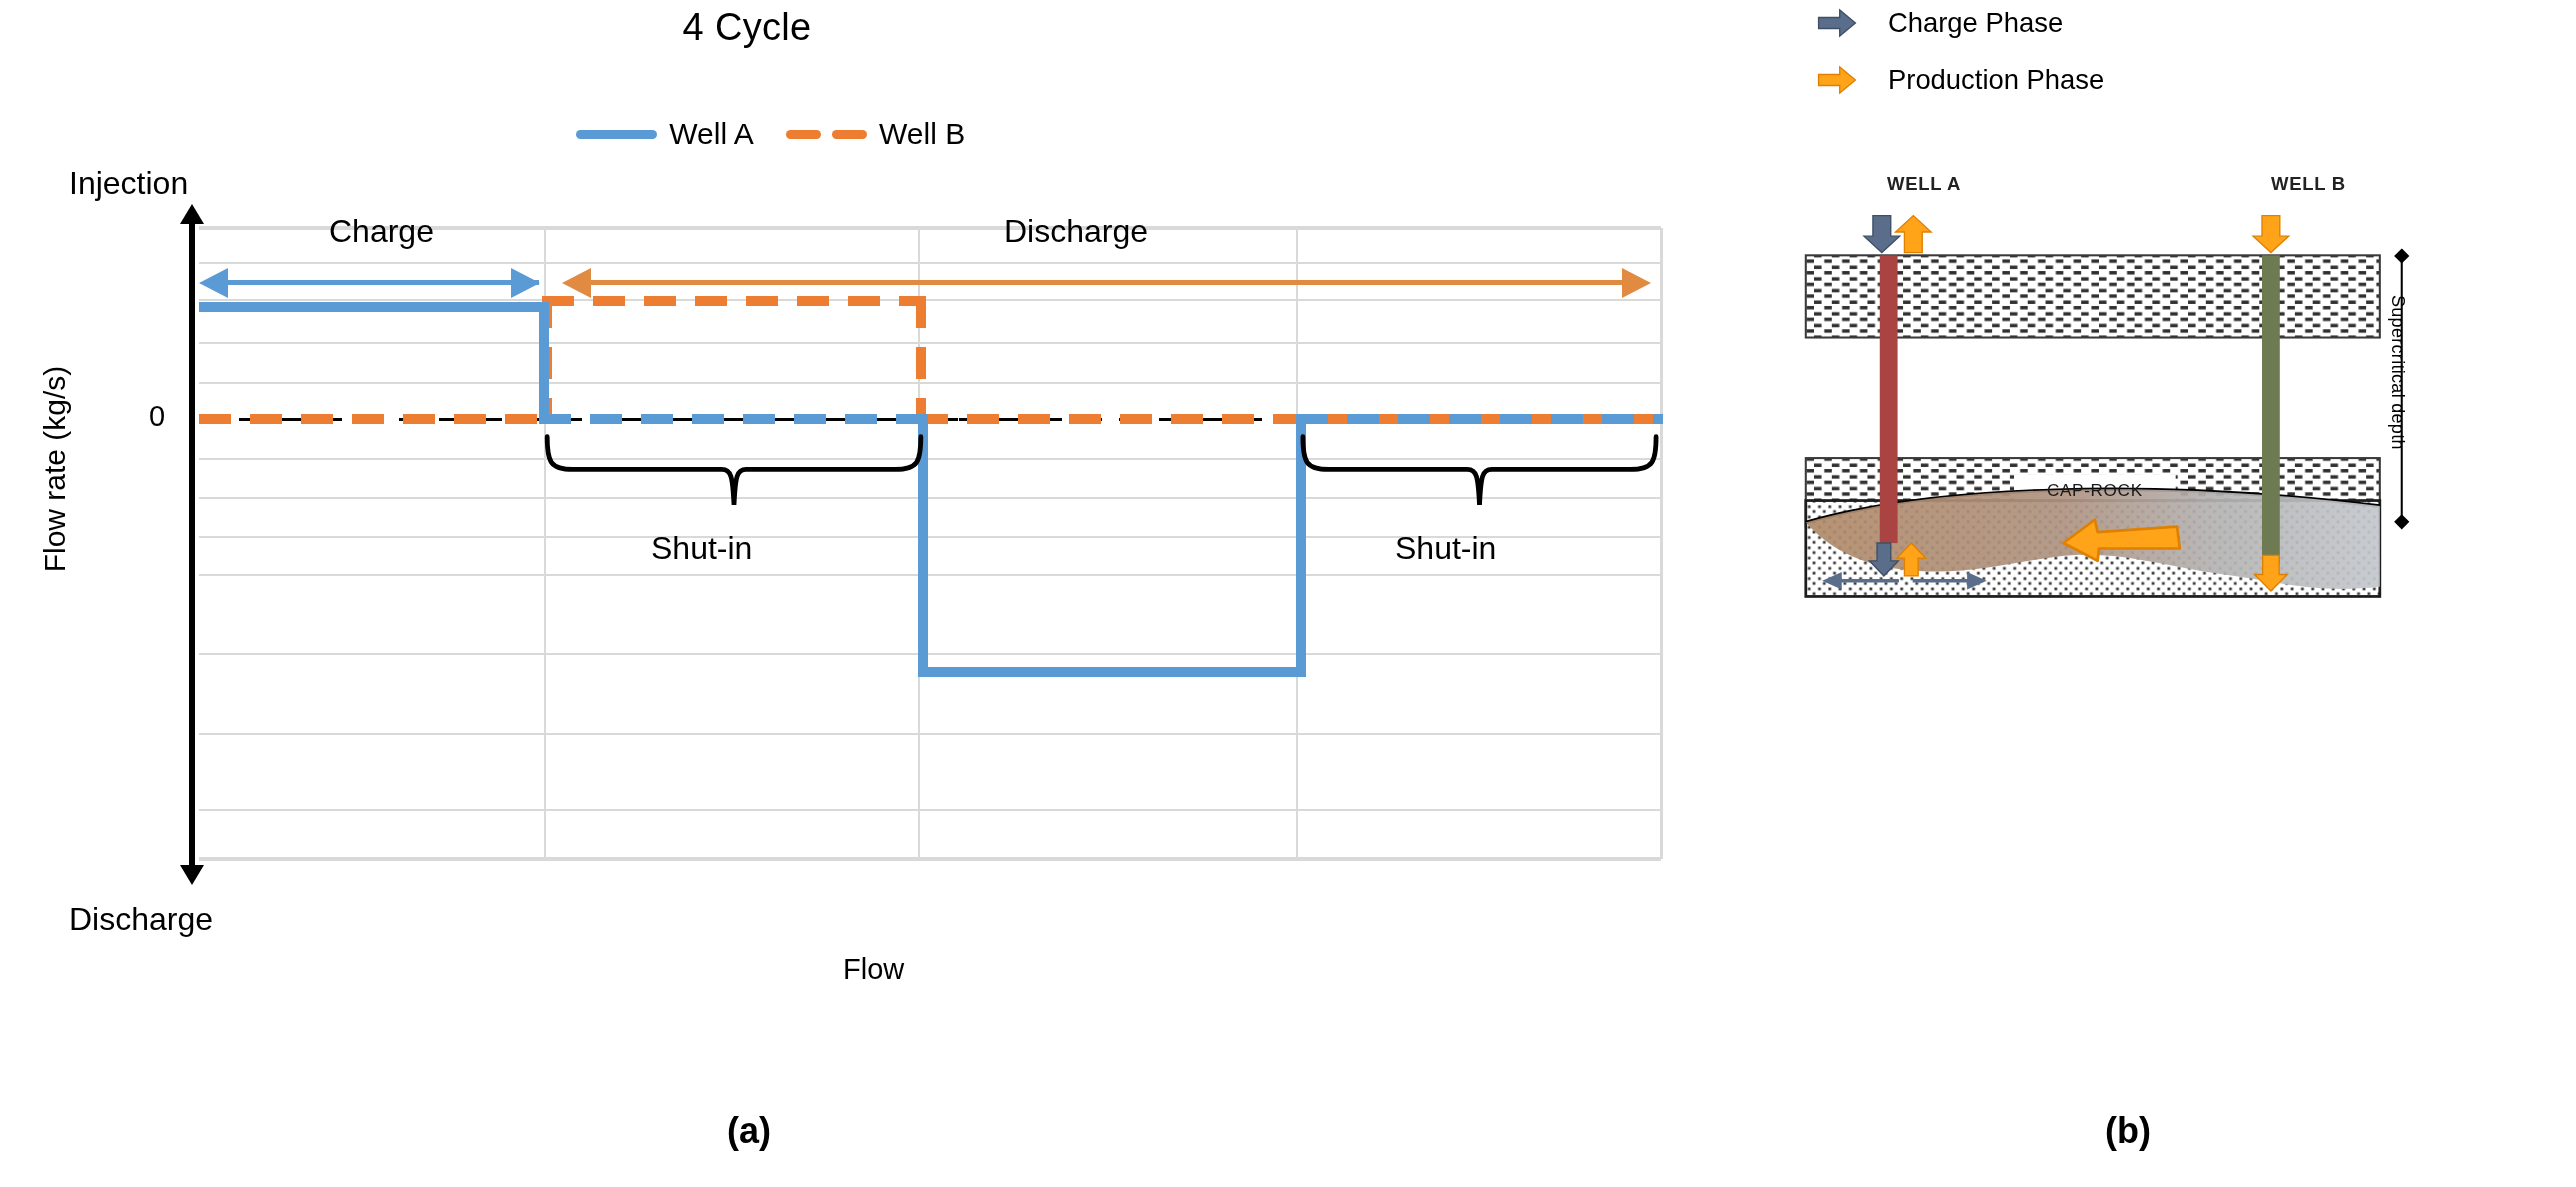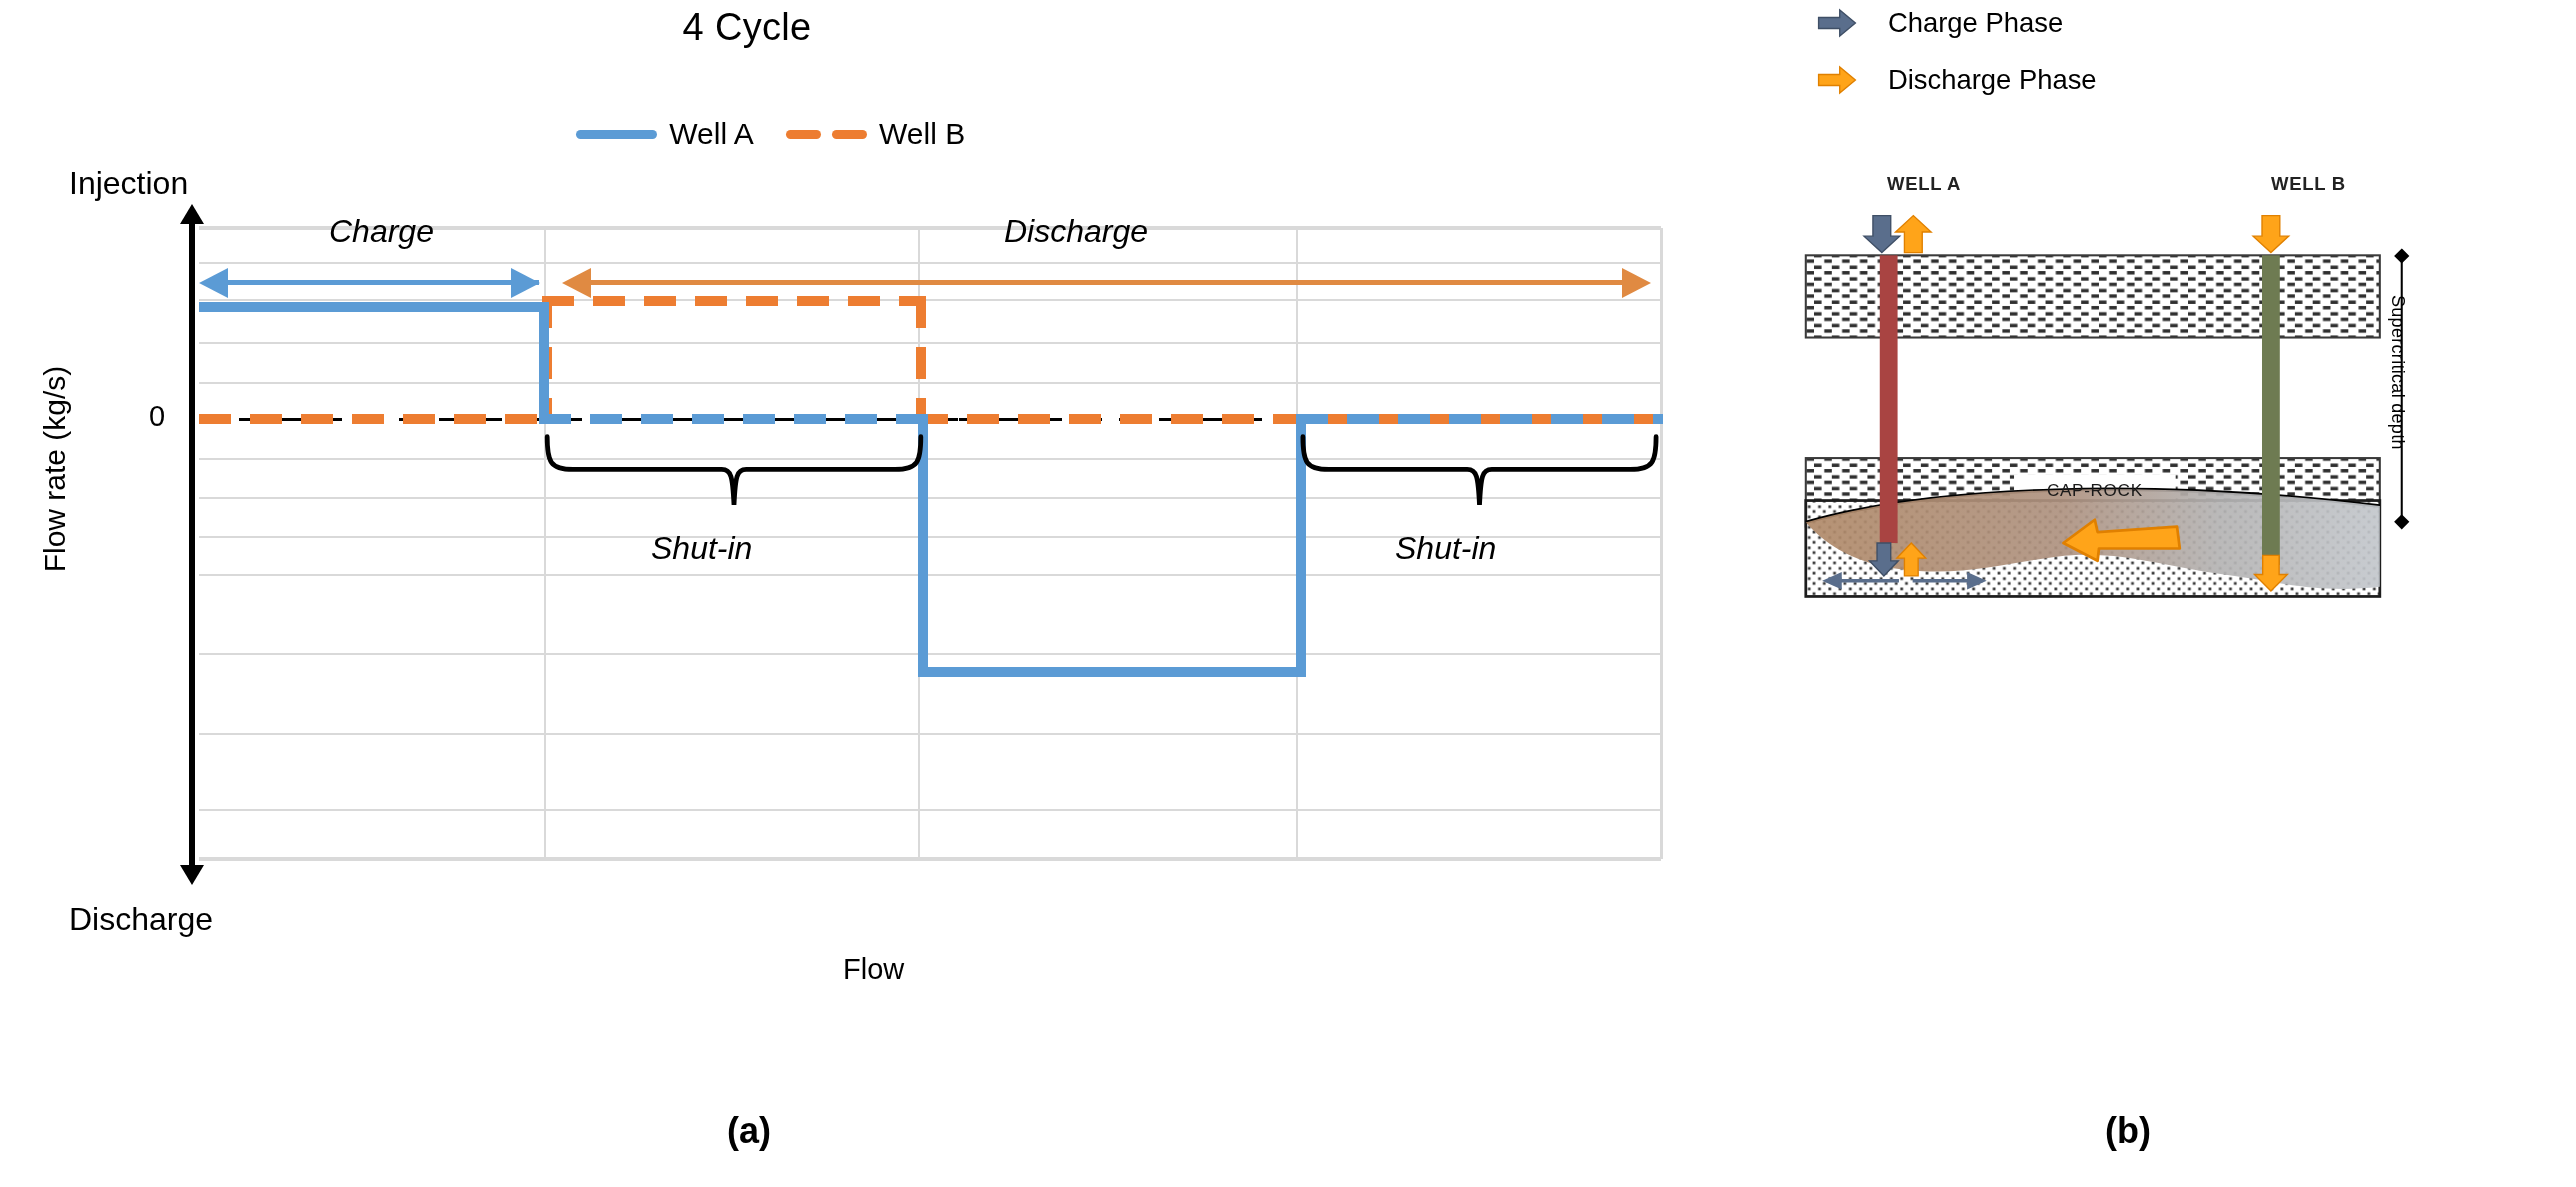--- a/index.html
+++ b/index.html
@@ -53,21 +53,21 @@
   #zeroline-mid{position:absolute;left:392px;top:190px;width:367px;height:3.4px;background:#000;}
 
   
   .blue{background:#5B9BD5;position:absolute;}
   .orange{position:absolute;}
   .orange-dash-h{background:repeating-linear-gradient(to right,#ED7D31 0 32px,transparent 32px 51px);}
   .orange-dash-v{background:repeating-linear-gradient(to bottom,#ED7D31 0 32px,transparent 32px 51px);}
   .blue-dash-h{background:repeating-linear-gradient(to right,#5B9BD5 0 32px,transparent 32px 51px);}
 
   
-  .ann-label{position:absolute;font-size:32px;color:#000;white-space:nowrap;font-style:italic;}
+  .ann-label{position:absolute;font-size:32px;color:#000;white-space:nowrap;}
 
   .arrow-line{position:absolute;height:4.8px;}
   .arrowhead-l{position:absolute;width:0;height:0;
       border-top:15px solid transparent;border-bottom:15px solid transparent;}
   .arrowhead-r{position:absolute;width:0;height:0;
       border-top:15px solid transparent;border-bottom:15px solid transparent;}
 
   
   .brace{position:absolute;}
   .brace svg{display:block;}
@@ -204,21 +204,21 @@
     <div class="b-lg-row">
       <svg class="fat-arrow-r" viewBox="0 0 58 44">
         <path d="M2 14 H33 V3 L56 22 L33 41 V30 H2 Z" fill="#5A6E8C" stroke="#3f4f66" stroke-width="2"></path>
       </svg>
       <div class="b-lg-text">Charge Phase</div>
     </div>
     <div class="b-lg-row">
       <svg class="fat-arrow-r" viewBox="0 0 58 44">
         <path d="M2 14 H33 V3 L56 22 L33 41 V30 H2 Z" fill="#FFA419" stroke="#E08000" stroke-width="2"></path>
       </svg>
-      <div class="b-lg-text">Discharge Phase</div>
+      <div class="b-lg-text">Production Phase</div>
     </div>
   </div>
 
   <div class="well-title" style="left:173px;top:173px;">WELL A</div>
   <div class="well-title" style="left:557px;top:173px;">WELL B</div>
 
   <svg id="b-diagram" viewBox="0 0 960 600">
     <defs>
       <pattern id="hatchRock" width="26" height="17" patternUnits="userSpaceOnUse">
         <rect width="26" height="17" fill="#ffffff"></rect>

